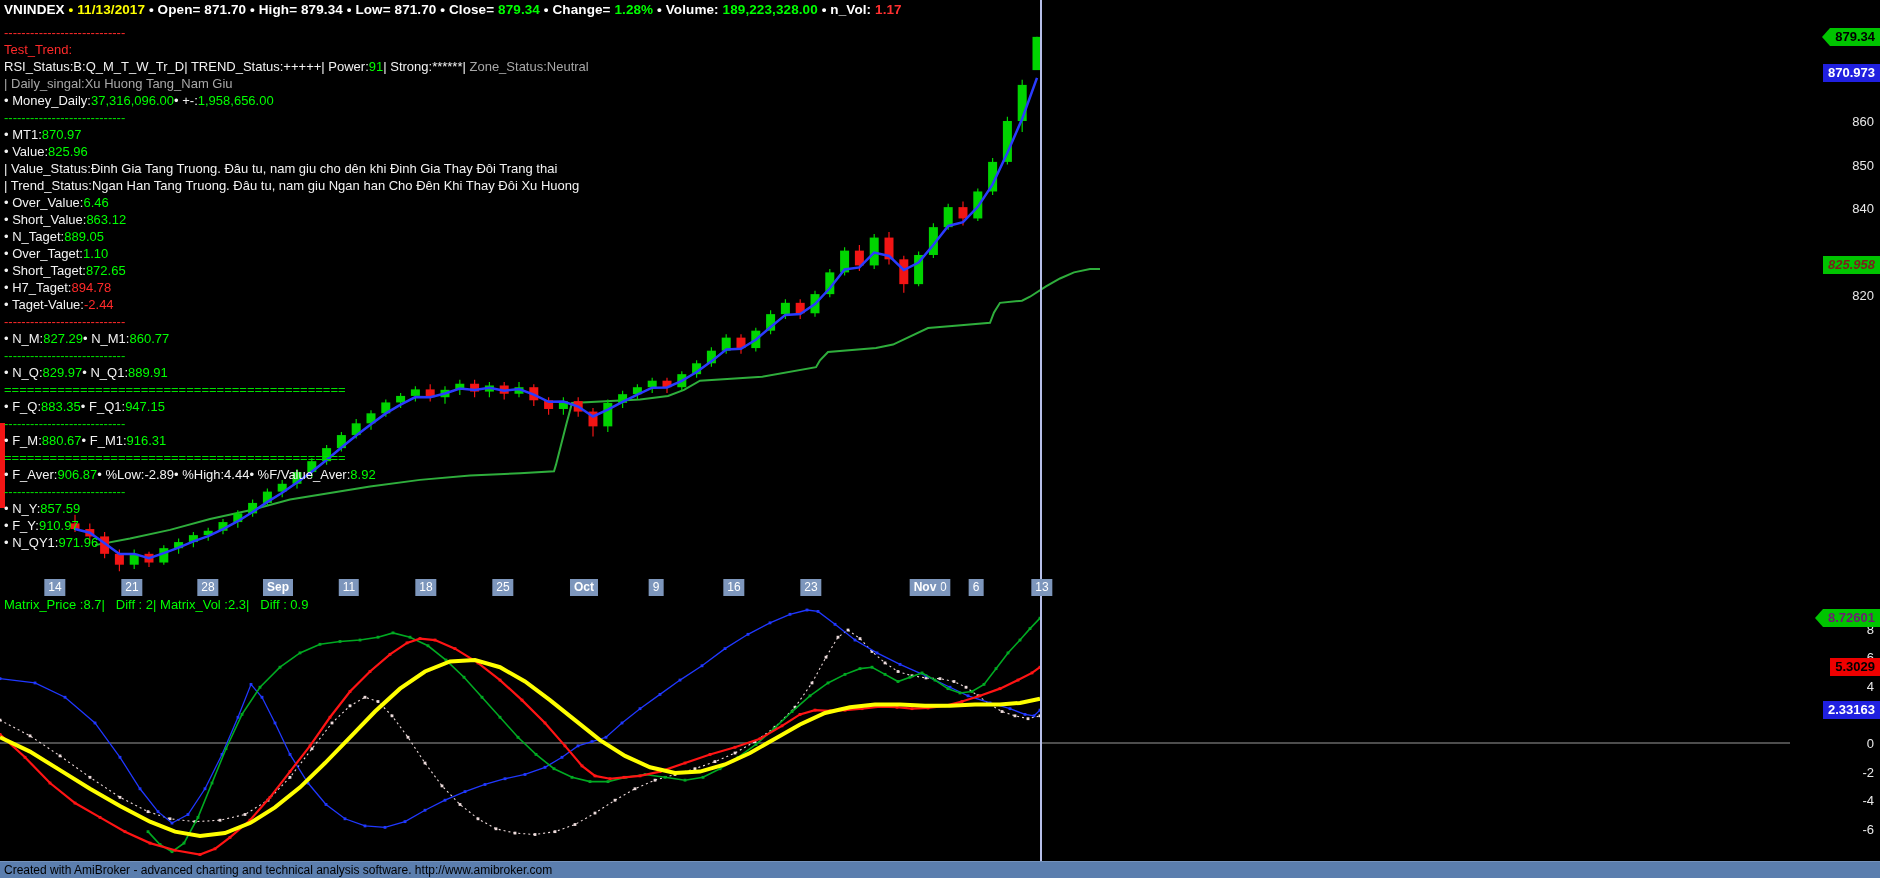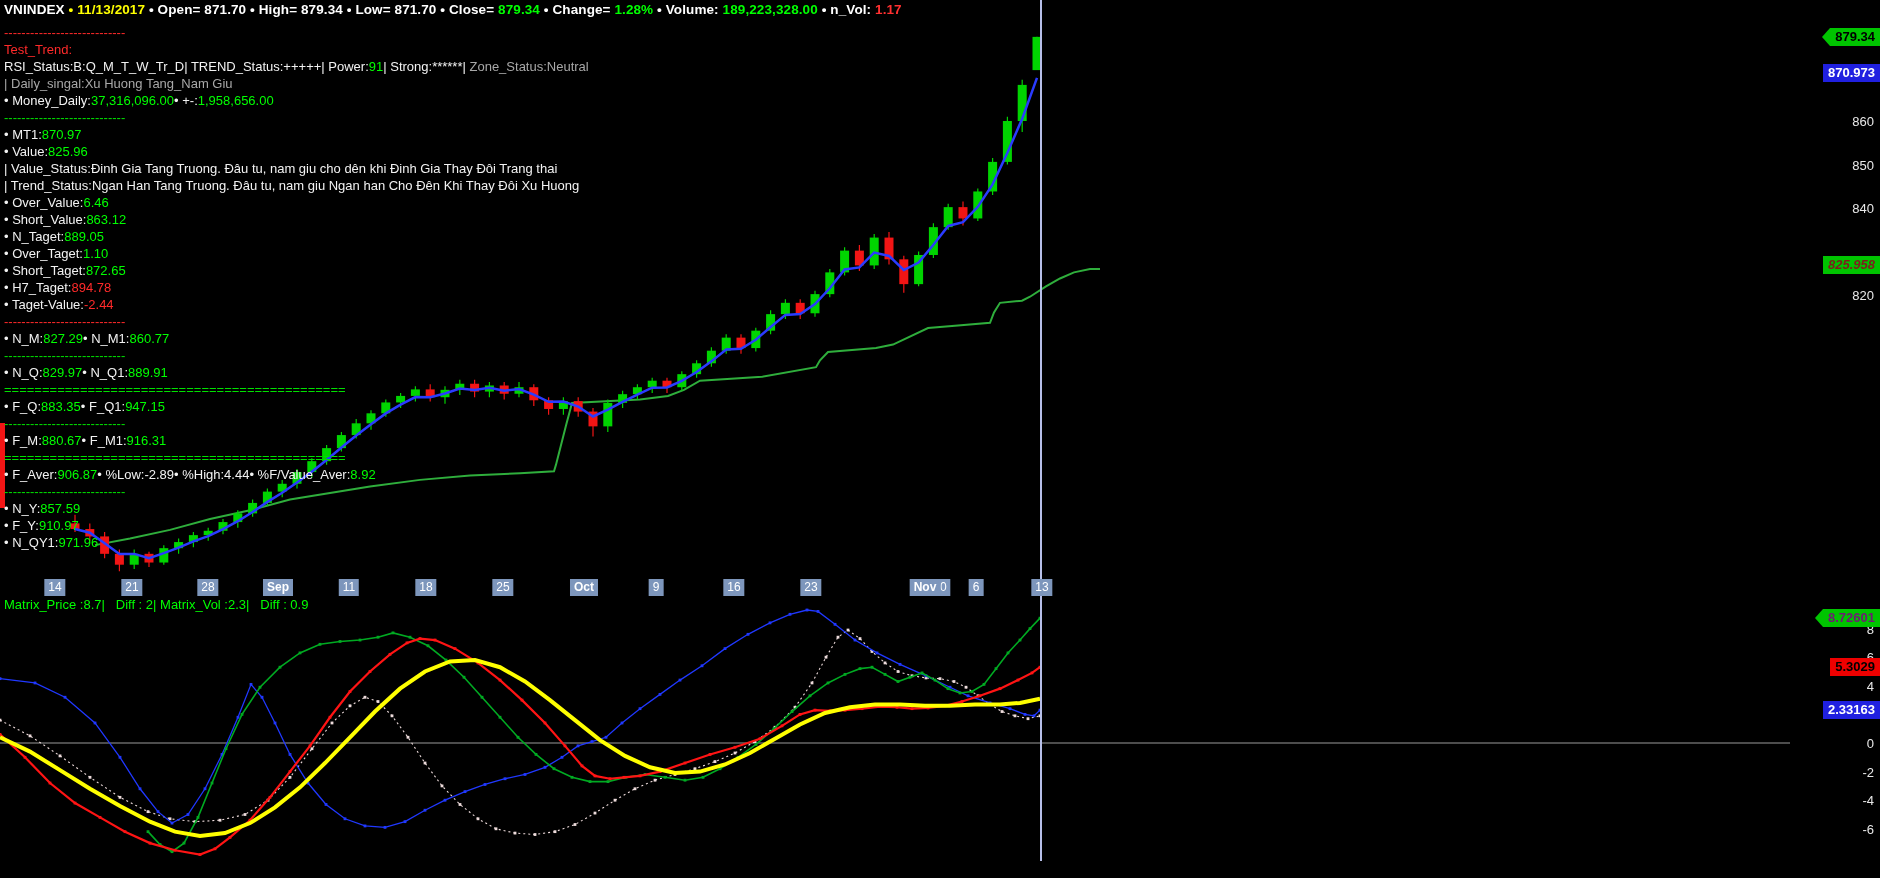--- a/index.html
+++ b/index.html
@@ -447,13 +447,14 @@
       <div class="dlabel bold" style="left: 584px;">Oct</div>
       <div class="dlabel" style="left: 656px;">9</div>
       <div class="dlabel" style="left: 734px;">16</div>
       <div class="dlabel" style="left: 811px;">23</div>
       <div class="dlabel" style="left: 940px;">30</div>
       <div class="dlabel bold" style="left: 925px;">Nov</div>
       <div class="dlabel" style="left: 976px;">6</div>
       <div class="dlabel" style="left: 1042px;">13</div>
     </div>
 
+  <div class="status">Created with AmiBroker - advanced charting and technical analysis software. http://www.amibroker.com</div>
 </div>
 
 </body></html>

